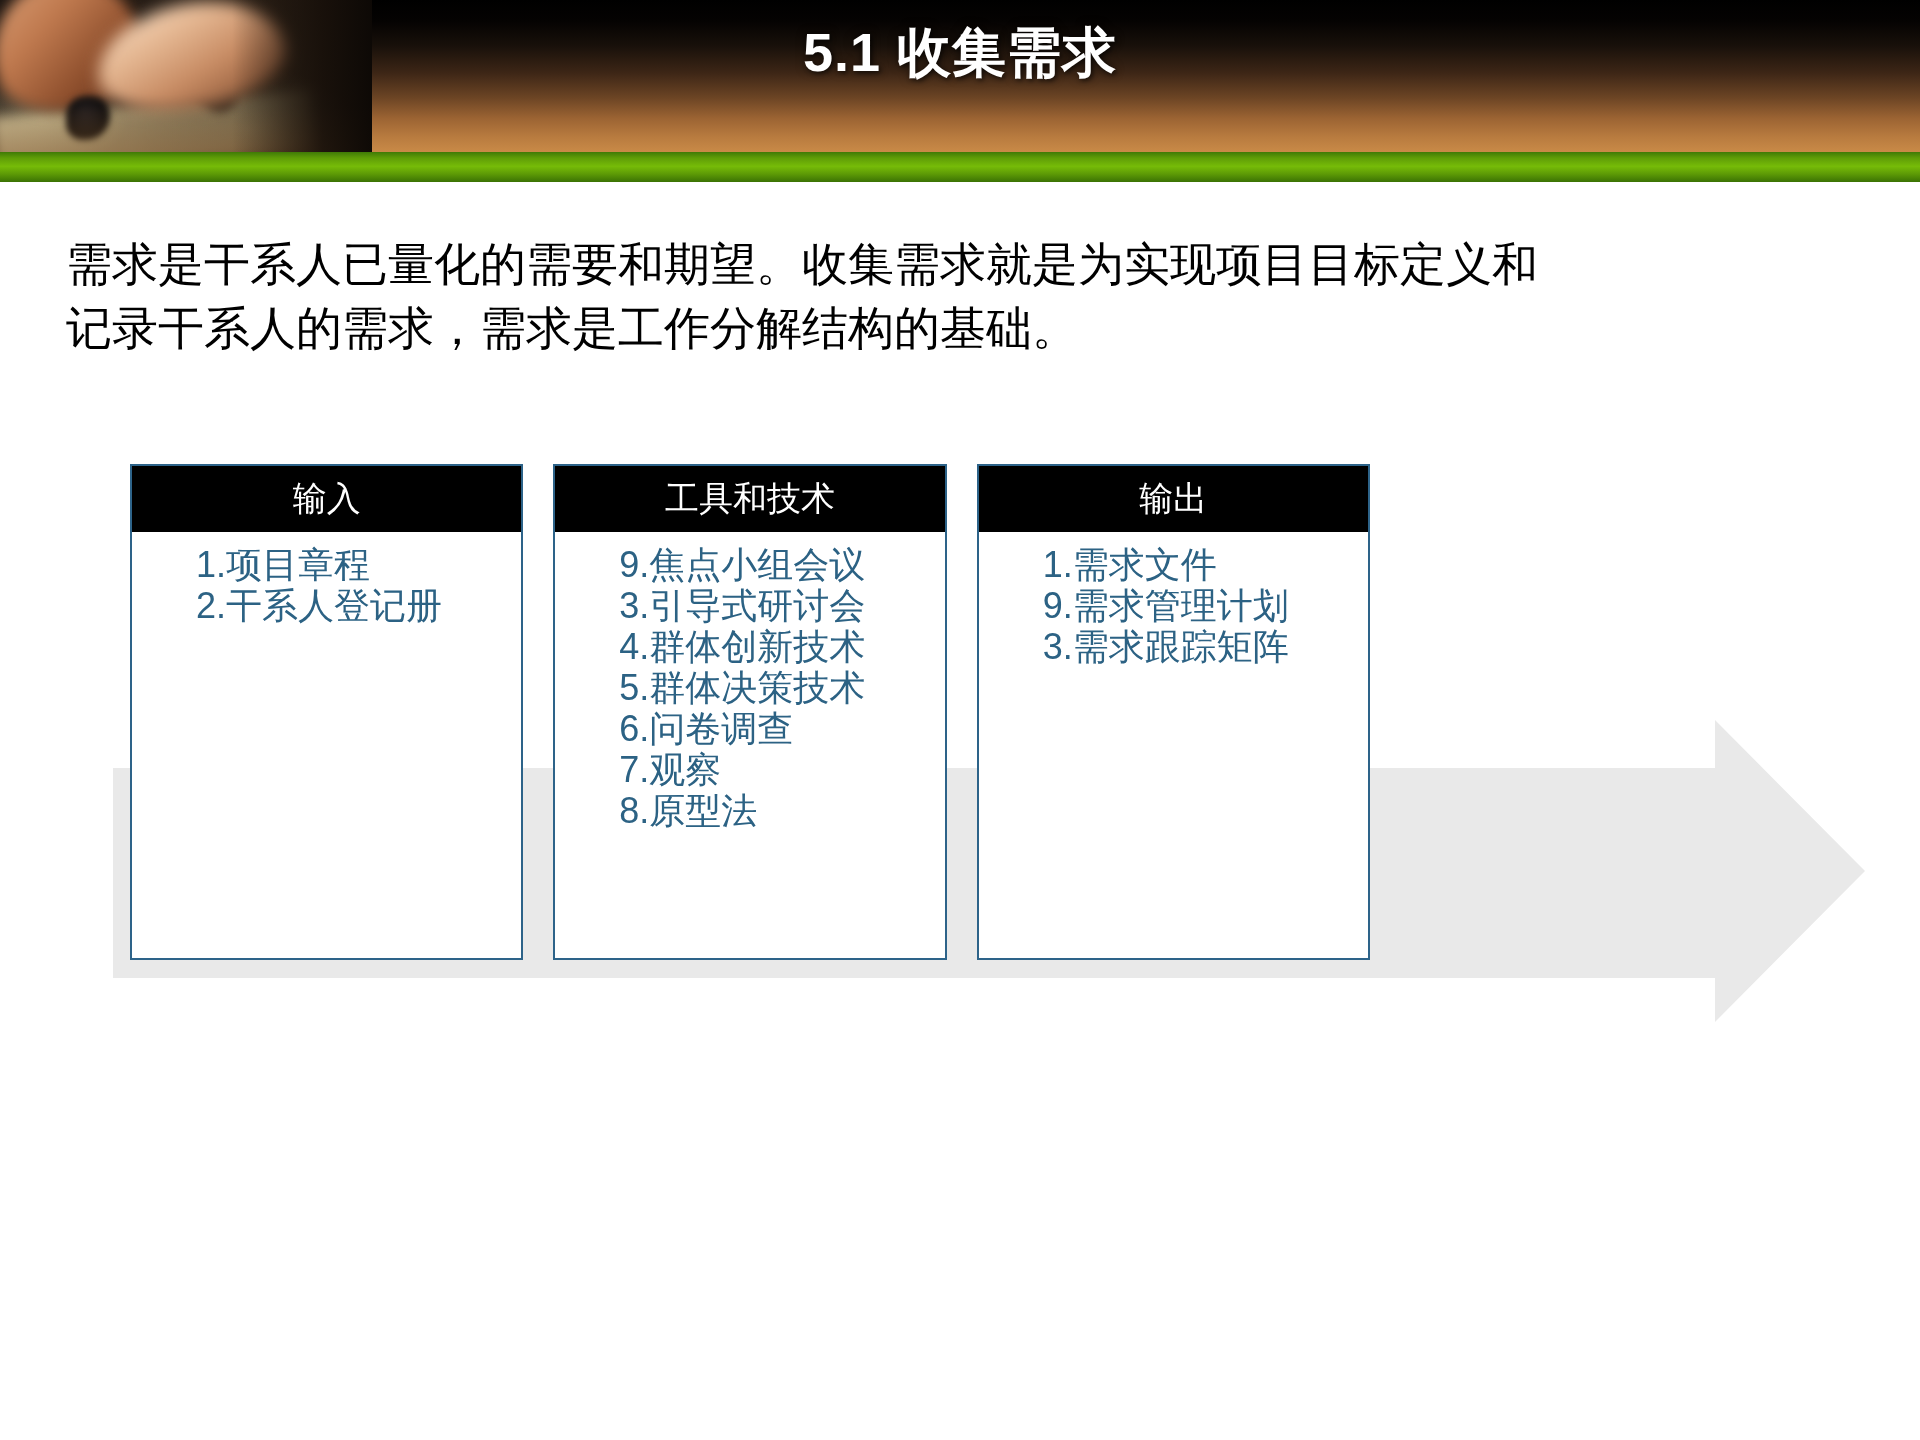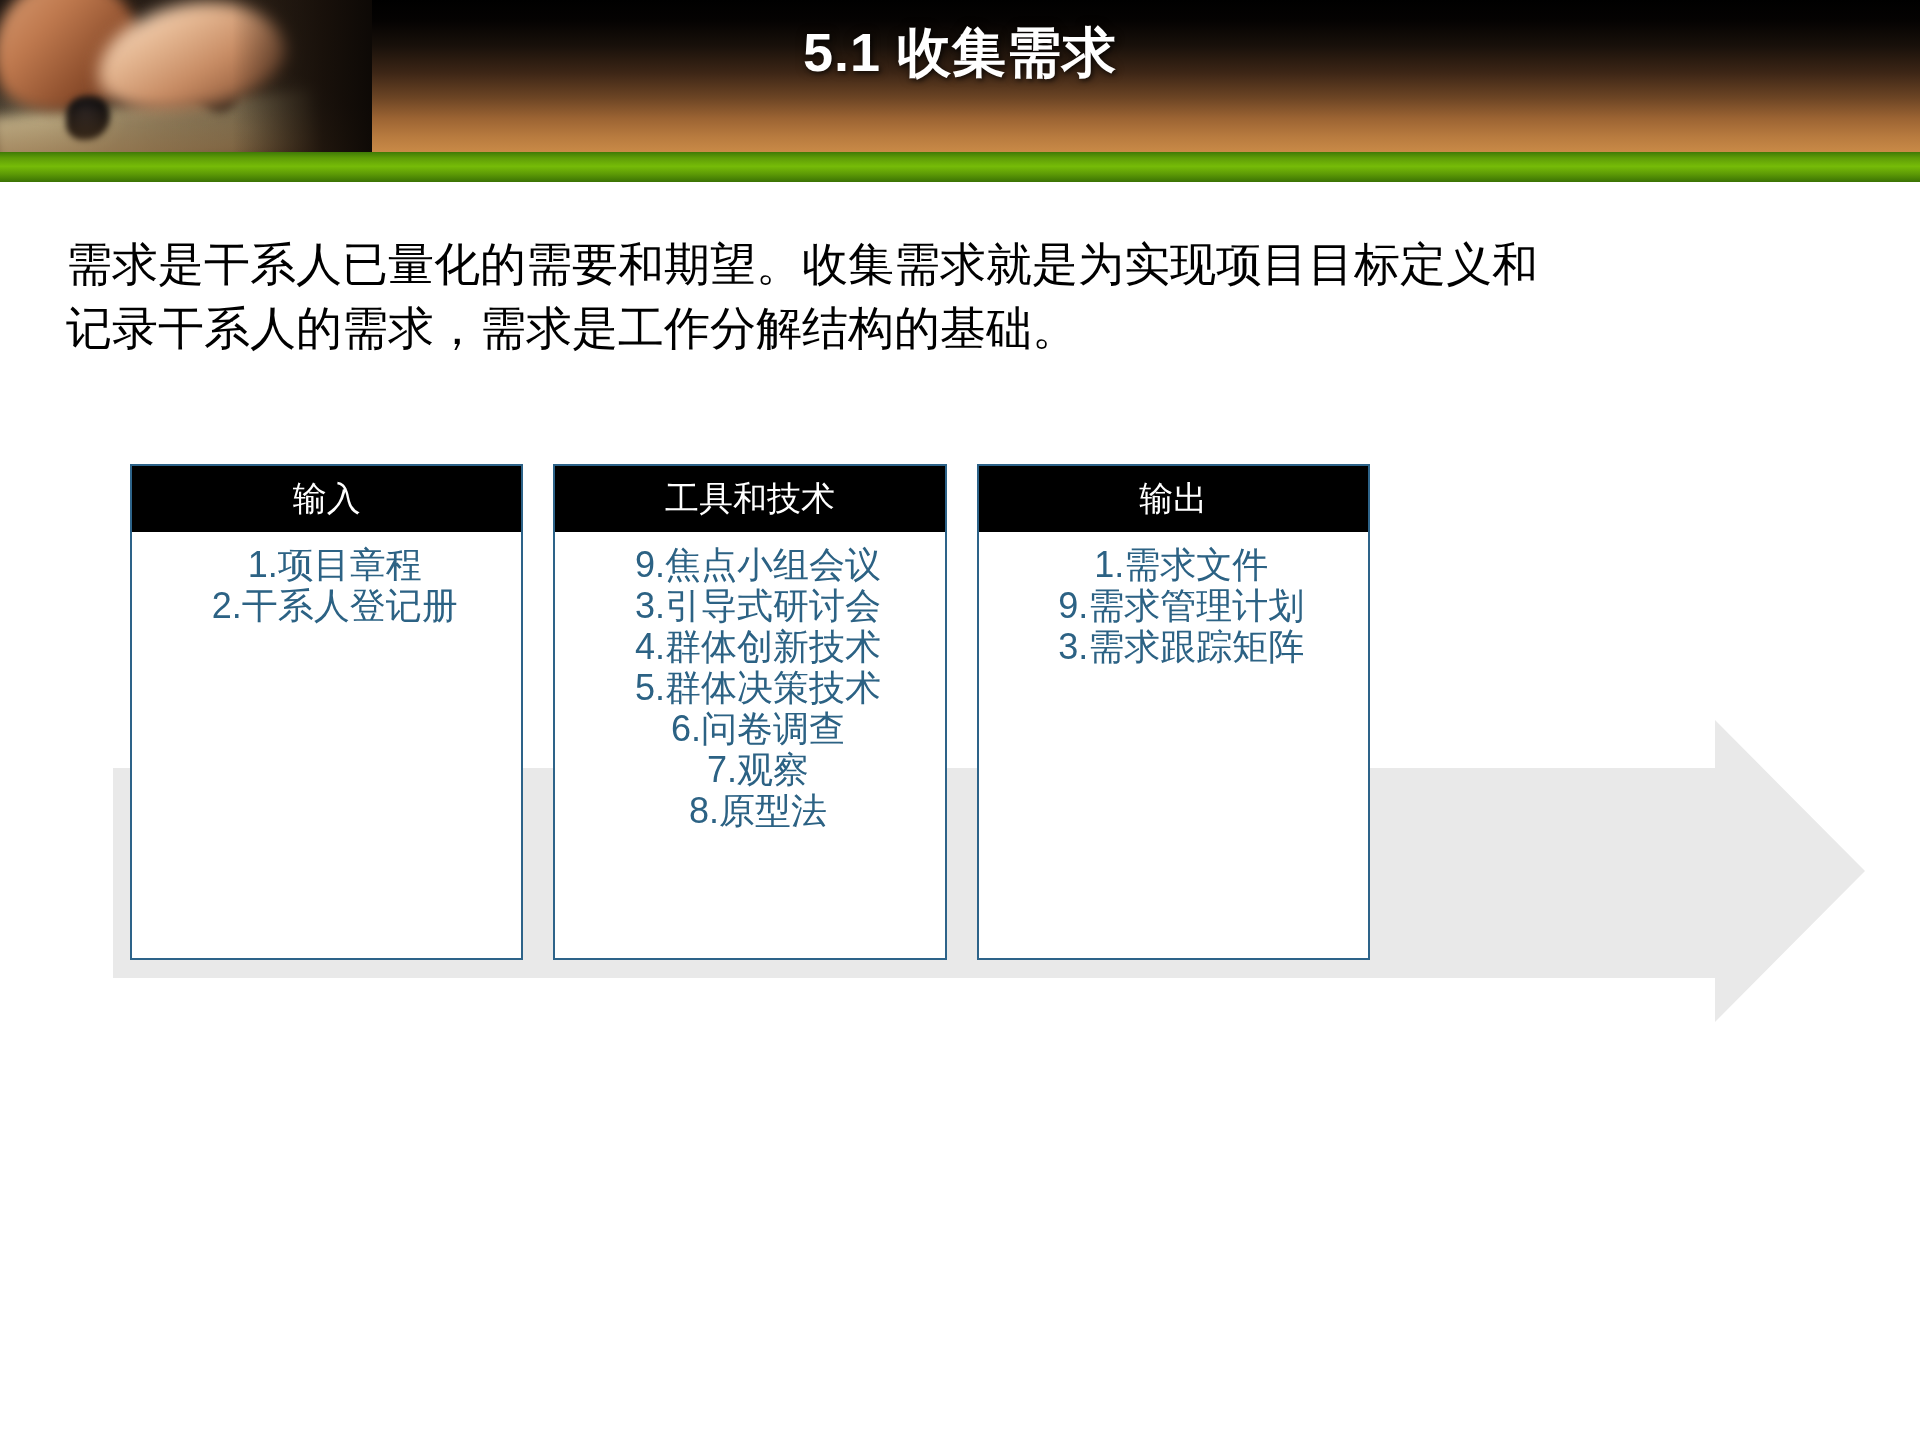--- a/index.html
+++ b/index.html
@@ -157,21 +157,20 @@
   
   .box-row {
     position: absolute;
     left: 130px;
     top: 464px;
     width: 1240px;
     height: 496px;
     z-index: 2;
     display: flex;
     gap: 30px;
-    text-align: center;
   }
   .proc-box {
     width: 400px;
     display: flex;
     flex-direction: column;
     background: #ffffff;
     border: 2px solid #2d6389;
     box-sizing: border-box;
   }
   .proc-box .box-header {
@@ -181,20 +180,21 @@
     font-size: 34px;
     display: flex;
     align-items: center;
     justify-content: center;
     box-sizing: border-box;
   }
   .proc-box .box-body {
     flex: 1;
     padding: 12px 0 0 16px;
     box-sizing: border-box;
+    margin-left: 48px;
   }
   .proc-box .box-item {
     color: #2c6284;
     font-size: 36px;
     line-height: 41px;
     white-space: nowrap;
   }
 </style>
 </head>
 <body>

